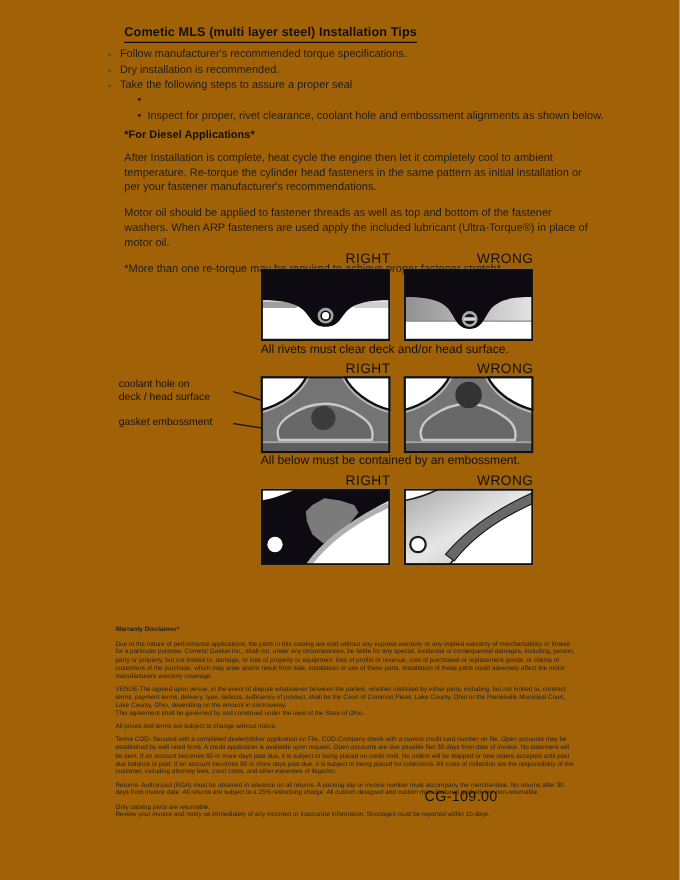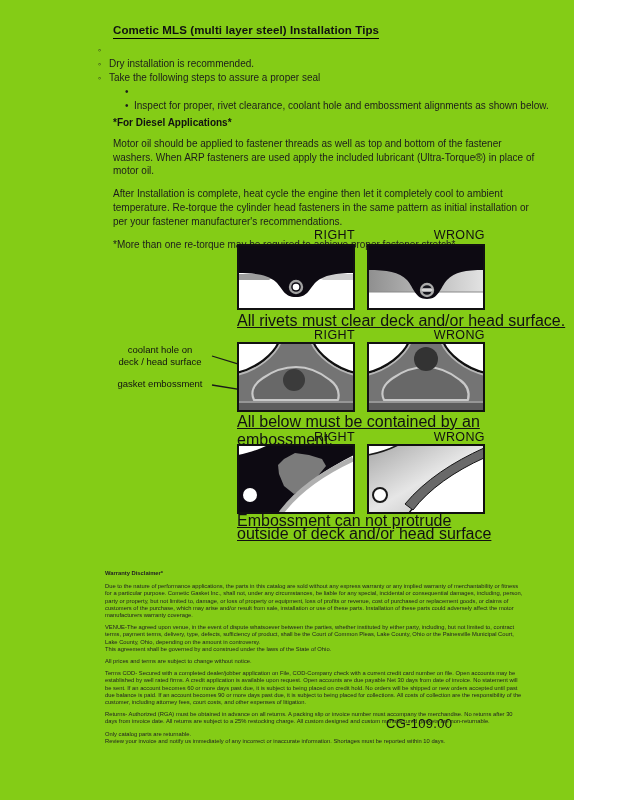--- a/index.html
+++ b/index.html
@@ -1,75 +1,76 @@
 <!DOCTYPE html>
 <html><head>
 <meta charset="utf-8">
 <style>
   html,body{margin:0;padding:0;background:#fff;}
   .page{
-    position:relative;width:574px;height:800px;background:#84cc16;
+    position:relative;width:618px;height:800px;background:#a16207;
     font-family:"Liberation Sans",sans-serif;color:#1a1a1a;overflow:hidden;
   }
   .abs{position:absolute;}
   .title{
     left:113px;top:24px;font-size:11.5px;font-weight:bold;color:#111;
     border-bottom:1.6px solid #000;padding-bottom:2px;letter-spacing:.1px;
   }
   .bullets{left:98px;top:43px;width:470px;font-size:10px;line-height:14px;color:#1c1c1c;}
   .b-row{display:flex;}
   .b-marker{width:11px;flex:0 0 11px;font-size:9px;line-height:14px;color:#1c1c1c;}
   .b-sub{margin-left:27px;}
   .b-sub .b-marker{width:9px;flex:0 0 9px;font-size:10px;}
   .diesel{left:113px;top:116px;width:424px;font-size:10px;line-height:13.8px;color:#1c1c1c;}
   .diesel .hd{font-size:10px;font-weight:bold;margin:0 0 7px 0;color:#111;}
   .diesel p{margin:0 0 9px 0;}
   .diag-label{width:118px;text-align:right;font-size:12.5px;letter-spacing:.4px;color:#111;}
   .diag-box{width:118px;}
   .diag-box svg{display:block;}
-  .caption{font-size:16px;color:#111;text-decoration:underline;}
-  .ann{text-align:center;font-size:9.5px;line-height:12px;color:#111;white-space:pre-line;}
+  .caption{font-size:11px;color:#111;}
+  .ann{text-align:left;font-size:9.5px;line-height:12px;color:#111;white-space:pre-line;}
   .legal{left:105px;top:570px;width:418px;font-size:5.8px;line-height:7.2px;color:#222;}
   .legal .hd{font-weight:bold;margin:0 0 6px 0;}
   .legal p{margin:0 0 5px 0;}
   .pre{white-space:pre-line;}
   .footer{left:386px;top:716px;font-size:13px;letter-spacing:.3px;color:#111;}
 </style>
 </head>
 <body>
 
 <div class="page">
 
   <div class="abs title">Cometic MLS (multi layer steel) Installation Tips</div>
 
   <div class="abs bullets">
     <div class="b-row">
       <span class="b-marker">◦</span>
+      <span>Follow manufacturer's recommended torque specifications.</span>
     </div>
     <div class="b-row">
       <span class="b-marker">◦</span>
       <span>Dry installation is recommended.</span>
     </div>
     <div class="b-row">
       <span class="b-marker">◦</span>
       <span>Take the following steps to assure a proper seal</span>
     </div>
     <div class="b-row b-sub">
       <span class="b-marker">•</span>
     </div>
     <div class="b-row b-sub">
       <span class="b-marker">•</span>
       <span>Inspect for proper, rivet clearance, coolant hole and embossment alignments as shown below.</span>
     </div>
   </div>
 
   <div class="abs diesel">
     <div class="hd">*For Diesel Applications*</div>
+    <p>After Installation is complete, heat cycle the engine then let it completely cool to ambient temperature. Re-torque the cylinder head fasteners in the same pattern as initial installation or per your fastener manufacturer's recommendations.</p>
     <p>Motor oil should be applied to fastener threads as well as top and bottom of the fastener washers. When ARP fasteners are used apply the included lubricant (Ultra-Torque®) in place of motor oil.</p>
-    <p>After Installation is complete, heat cycle the engine then let it completely cool to ambient temperature. Re-torque the cylinder head fasteners in the same pattern as initial installation or per your fastener manufacturer's recommendations.</p>
     <p>*More than one re-torque may be required to achieve proper fastener stretch*</p>
   </div>
 
   <div class="abs diag-label" style="left:237px;top:228px">RIGHT</div>
   <div class="abs diag-label" style="left:367px;top:228px">WRONG</div>
 
   <div class="abs diag-box" style="left:237px;top:244px">
     <svg width="118" height="66" viewBox="0 0 118 66">
       <rect x="0" y="0" width="118" height="66" fill="#ffffff"></rect>
       <polygon points="1,30 40,30 32,36 1,36" fill="#9e9e9e"></polygon>
@@ -171,21 +172,20 @@
         </linearGradient>
       </defs>
       <rect x="0" y="0" width="118" height="70" fill="#ffffff"></rect>
       <path d="M31,1 L117,1 L117,11 C89,25 61,44 42,69 L1,69 L1,11 C12,9 23,5 31,1 Z" fill="url(#g3)" stroke="#1a1a1a" stroke-width="1.5"></path>
       <path d="M117,4 C86,18 58,36 38,60 L46,66 C62,45 88,27 117,14 Z" fill="#696969" stroke="#161616" stroke-width="1"></path>
       <circle cx="13" cy="51" r="7" fill="#ffffff" stroke="#1a1a1a" stroke-width="2"></circle>
       <rect x="1" y="1" width="116" height="68" fill="none" stroke="#111111" stroke-width="2"></rect>
     </svg>
   </div>
 
-  <div class="abs caption" style="left:237px;top:514px;width:255px;line-height:13px">Embossment can not protrude outside of deck and/or head surface</div>
 
   <div class="abs legal">
     <p class="hd">Warranty Disclaimer*</p>
     <p>Due to the nature of performance applications, the parts in this catalog are sold without any express warranty or any implied warranty of merchantability or fitness for a particular purpose.  Cometic Gasket Inc., shall not, under any circumstances, be liable for any special, incidental or consequential damages, including, person, party or property, but not limited to, damage, or loss of property or equipment, loss of profits or revenue, cost of purchased or replacement goods, or claims of customers of the purchase, which may arise and/or result from sale, installation or use of these parts.  Installation of these parts could adversely affect the motor manufacturers warranty coverage.</p>
     <p class="pre">VENUE-The agreed upon venue, in the event of dispute whatsoever between the parties, whether instituted by either party, including, but not limited to, contract terms, payment terms, delivery, type, defects, sufficiency of product, shall be the Court of Common Pleas, Lake County, Ohio or the Painesville Municipal Court, Lake County, Ohio, depending on the amount in controversy.
 This agreement shall be governed by and construed under the laws of the State of Ohio.</p>
     <p>All prices and terms are subject to change without notice.</p>
     <p>Terms COD- Secured with a completed dealer/jobber application on File, COD-Company check with a current credit card number on file.  Open accounts may be established by well rated firms.  A credit application is available upon request.  Open accounts are due payable Net 30 days from date of invoice.  No statement will be sent.  If an account becomes 60 or more days past due, it is subject to being placed on credit hold.  No orders will be shipped or new orders accepted until past due balance is paid.  If an account becomes 90 or more days past due, it is subject to being placed for collections.  All costs of collection are the responsibility of the customer, including attorney fees, court costs, and other expenses of litigation.</p>
     <p>Returns- Authorized (RGA) must be obtained in advance on all returns.  A packing slip or invoice number must accompany the merchandise.  No returns after 30 days from invoice date.  All returns are subject to a 25% restocking charge.  All custom designed and custom manufactured gaskets are non-returnable.</p>
     <p class="pre">Only catalog parts are returnable.

